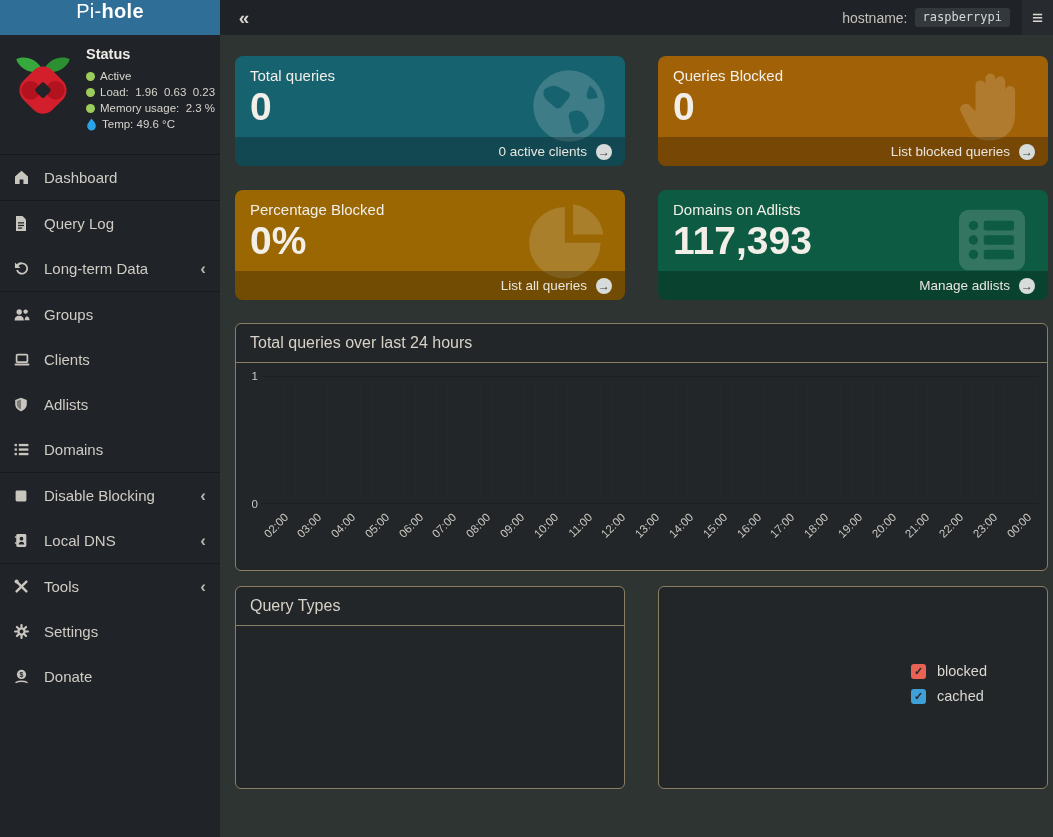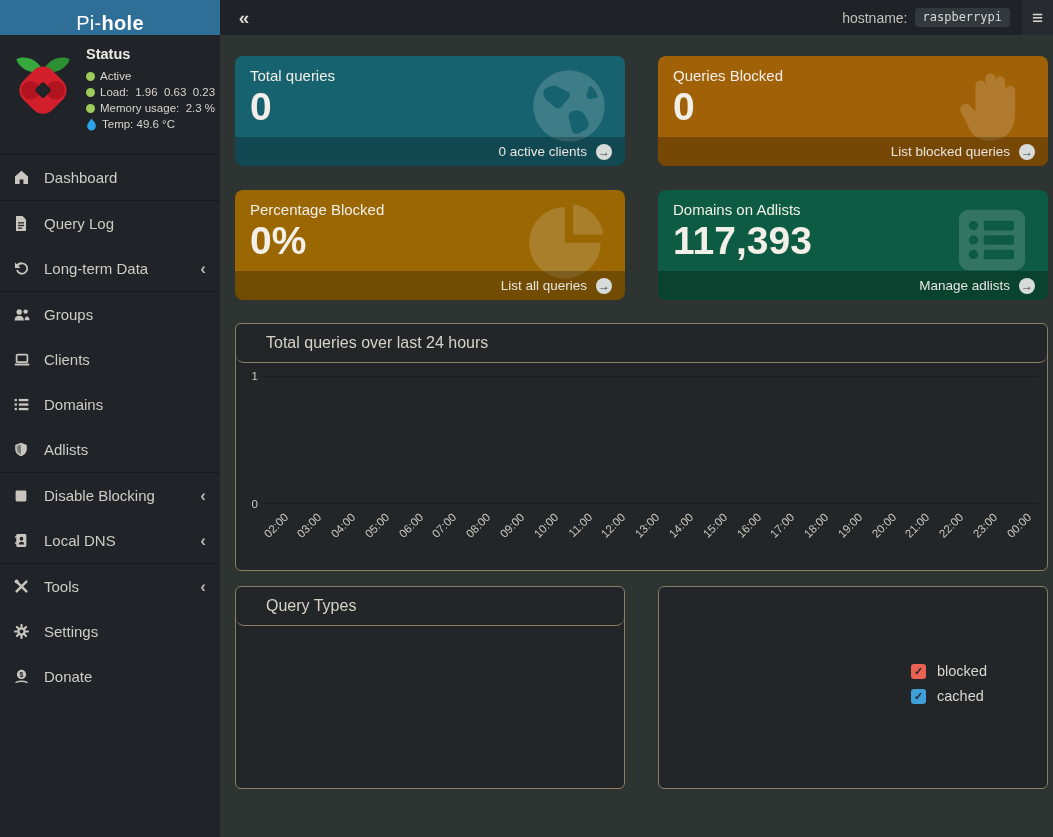--- a/index.html
+++ b/index.html
@@ -3,21 +3,21 @@
 <meta charset="utf-8">
 <style>
   html,body{margin:0;padding:0;}
   body{
     width:1053px;height:837px;overflow:hidden;position:relative;
     background:#2e3432;font-family:"Liberation Sans",sans-serif;
     -webkit-font-smoothing:antialiased;
   }
   
   .sidebar{position:absolute;left:0;top:0;width:220px;height:100%;background:#202327;z-index:2;}
-  .brand{height:35px;background:#2f6e96;color:#fff;display:flex;align-items:flex-end;justify-content:center;font-size:20px;letter-spacing:.3px;}
+  .brand{height:35px;background:#2f6e96;color:#fff;display:flex;align-items:flex-start;justify-content:center;font-size:20px;letter-spacing:.3px;}
   .brand .bold{font-weight:700;}
   .status-box{display:flex;padding:9px 6px 6px 6px;}
   .logo-wrap{width:74px;flex:0 0 74px;display:flex;align-items:flex-start;justify-content:center;padding-top:4px;}
   .status-info{margin-left:6px;color:#d7d4cd;font-size:11.5px;}
   .status-title{font-weight:700;font-size:14.5px;color:#ecebe6;margin:2px 0 6px 0;}
   .status-row{display:flex;align-items:center;line-height:16px;white-space:pre;}
   .dot{width:9px;height:9px;border-radius:50%;background:#9ccc5a;margin-right:5px;flex:0 0 9px;}
   .flame{margin-right:5px;display:inline-flex;}
   .menu{margin-top:16px;}
   .menu-sep{height:1px;background:#17191c;}
@@ -42,21 +42,21 @@
   .card.red{background:#a16207;}
   .card.orange{background:#9a6703;}
   .card.green{background:#0d5b42;}
   .card-title{padding:11px 15px 0 15px;font-size:15px;}
   .card-value{padding:1px 15px;font-size:39px;font-weight:700;line-height:44px;}
   .card-watermark{position:absolute;right:12px;top:6px;width:88px;height:88px;}
   .card-footer{position:absolute;left:0;right:0;bottom:0;height:29px;background:rgba(0,0,0,.26);display:flex;align-items:center;justify-content:flex-end;padding-right:13px;font-size:13.5px;color:#e8e5df;cursor:pointer;}
   .arrow-circle{width:16px;height:16px;border-radius:50%;background:#d7dcda;color:#353a38;display:inline-flex;align-items:center;justify-content:center;font-size:12px;font-weight:700;margin-left:9px;line-height:1;}
   
   .panel{background:#232629;border:1px solid #8a7f63;border-radius:6px;box-sizing:border-box;}
-  .panel-header{padding:10px 30px;font-size:16px;color:#d6d2c7;border-bottom:1px solid #8a7f63;border-radius:8px;}
+  .panel-header{padding:10px 14px;font-size:16px;color:#d6d2c7;border-bottom:1px solid #8a7f63;}
   .chart-panel{margin-top:23px;height:248px;}
   .chart-body{position:relative;padding:13px 8px 0 10px;}
   .plot{margin-left:16px;height:126px;position:relative;
     border-top:1px solid #1c1f22;border-bottom:1px solid #1c1f22;
     background:repeating-linear-gradient(to right,#25282b 0,#25282b 1px,transparent 1px,transparent 10.9px);}
   .ytick{position:absolute;left:-4px;font-size:11.5px;color:#cbc8c2;}
   .ytick.top{top:-7px;transform:translateX(-100%);}
   .ytick.bottom{bottom:-7px;transform:translateX(-100%);}
   .xlabels{display:flex;margin-left:16px;height:48px;position:relative;}
   .xcell{flex:1;position:relative;}
@@ -162,39 +162,39 @@
       <span class="mi-icon">
           <svg width="16" height="15" viewBox="0 0 16 15">
             <rect x="2.6" y="2.6" width="10.8" height="7.6" rx="1" fill="none" stroke="#c9c6bf" stroke-width="1.7"></rect>
             <rect x="0.6" y="11.6" width="14.8" height="1.9" rx="0.9"></rect>
           </svg>
         </span>
       <span class="mi-label">Clients</span>
     </div>
     <div class="menu-item">
       <span class="mi-icon">
+          <svg width="14" height="15" viewBox="0 0 15 15">
+            <path d="M7.5 0.4 13.7 2.7 V7 c0 4-2.5 6.3-6.2 7.7 C3.8 13.3 1.3 11 1.3 7 V2.7 Z"></path>
+            <path d="M7.5 2.2 v10.6 C4.7 11.6 3 9.8 3 7 V3.8 Z" fill="#202327" opacity="0.45"></path>
+          </svg>
+        </span>
+      <span class="mi-label">Adlists</span>
+    </div>
+    <div class="menu-item">
+      <span class="mi-icon">
           <svg width="15" height="15" viewBox="0 0 15 15">
             <rect x="0.6" y="1.9" width="2.3" height="2.3"></rect>
             <rect x="0.6" y="6.4" width="2.3" height="2.3"></rect>
             <rect x="0.6" y="10.9" width="2.3" height="2.3"></rect>
             <rect x="4.8" y="1.9" width="9.6" height="2.3"></rect>
             <rect x="4.8" y="6.4" width="9.6" height="2.3"></rect>
             <rect x="4.8" y="10.9" width="9.6" height="2.3"></rect>
           </svg>
         </span>
       <span class="mi-label">Domains</span>
-    </div>
-    <div class="menu-item">
-      <span class="mi-icon">
-          <svg width="14" height="15" viewBox="0 0 15 15">
-            <path d="M7.5 0.4 13.7 2.7 V7 c0 4-2.5 6.3-6.2 7.7 C3.8 13.3 1.3 11 1.3 7 V2.7 Z"></path>
-            <path d="M7.5 2.2 v10.6 C4.7 11.6 3 9.8 3 7 V3.8 Z" fill="#202327" opacity="0.45"></path>
-          </svg>
-        </span>
-      <span class="mi-label">Adlists</span>
     </div>
     <div class="menu-sep"></div>
     <div class="menu-item">
       <span class="mi-icon">
           <svg width="14" height="14" viewBox="0 0 14 14">
             <rect x="1.6" y="1.6" width="10.8" height="10.8" rx="1.4"></rect>
           </svg>
         </span>
       <span class="mi-label">Disable Blocking</span>
       <span class="mi-chevron">‹</span>

